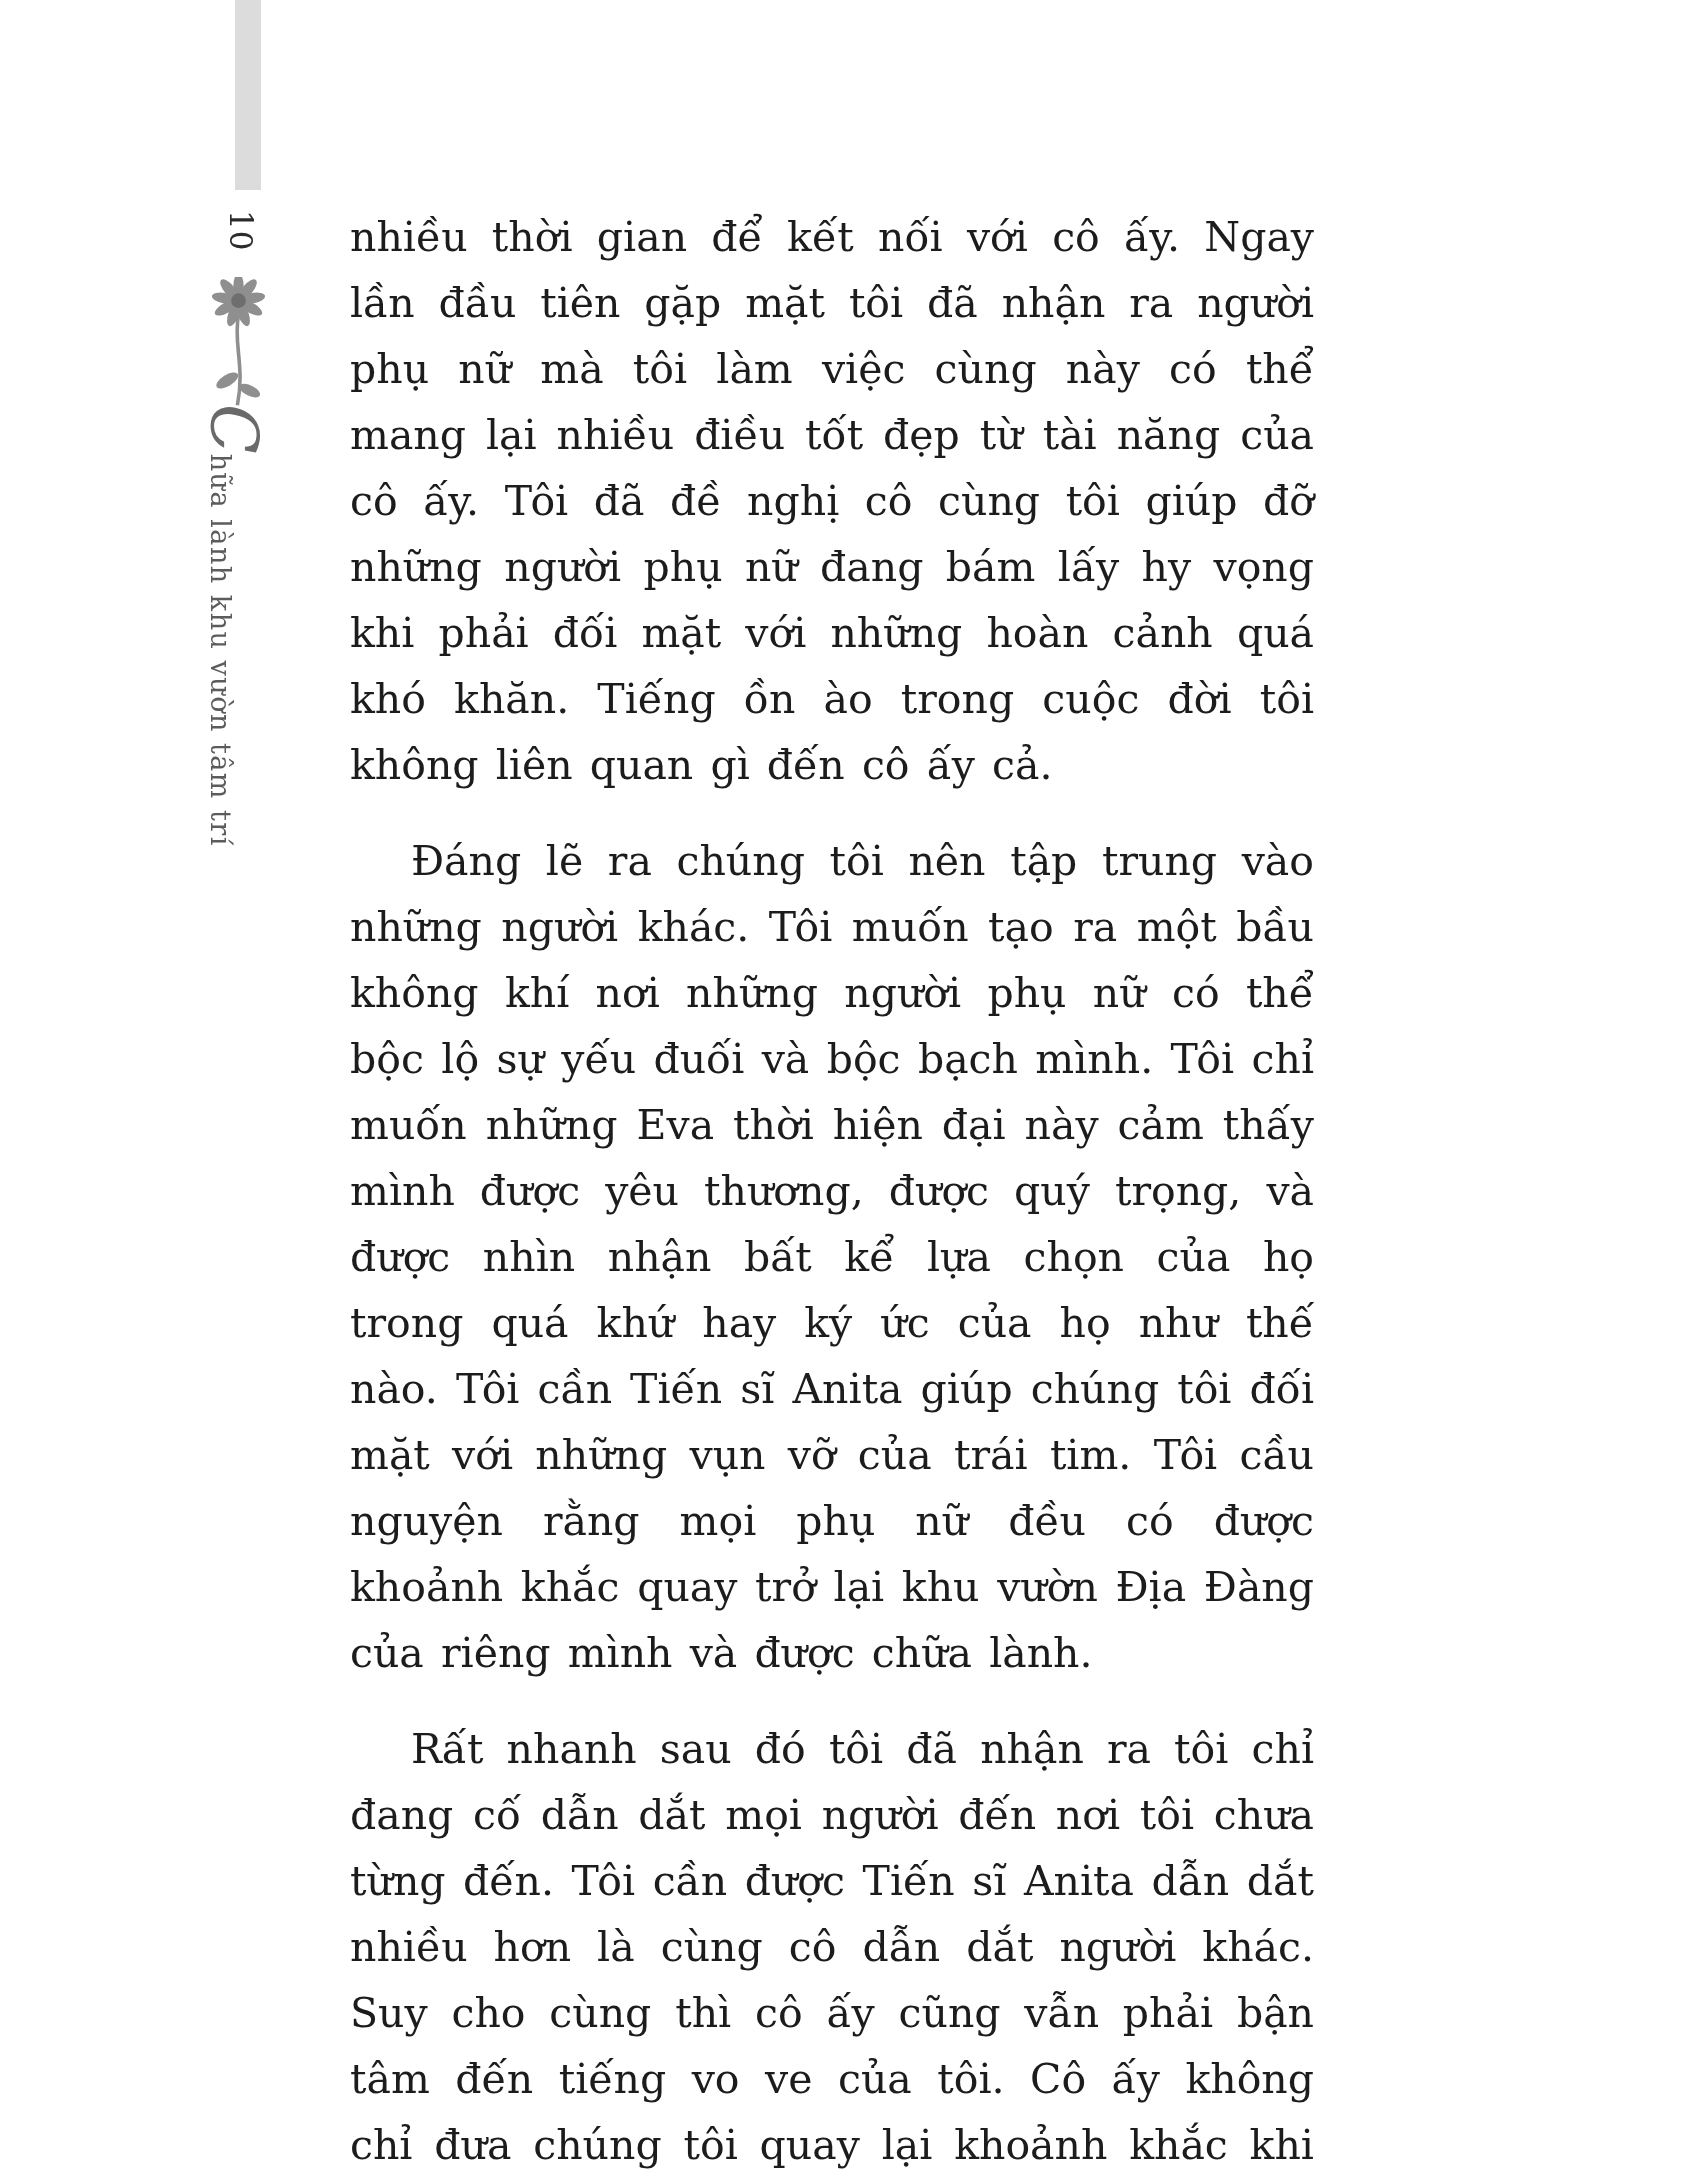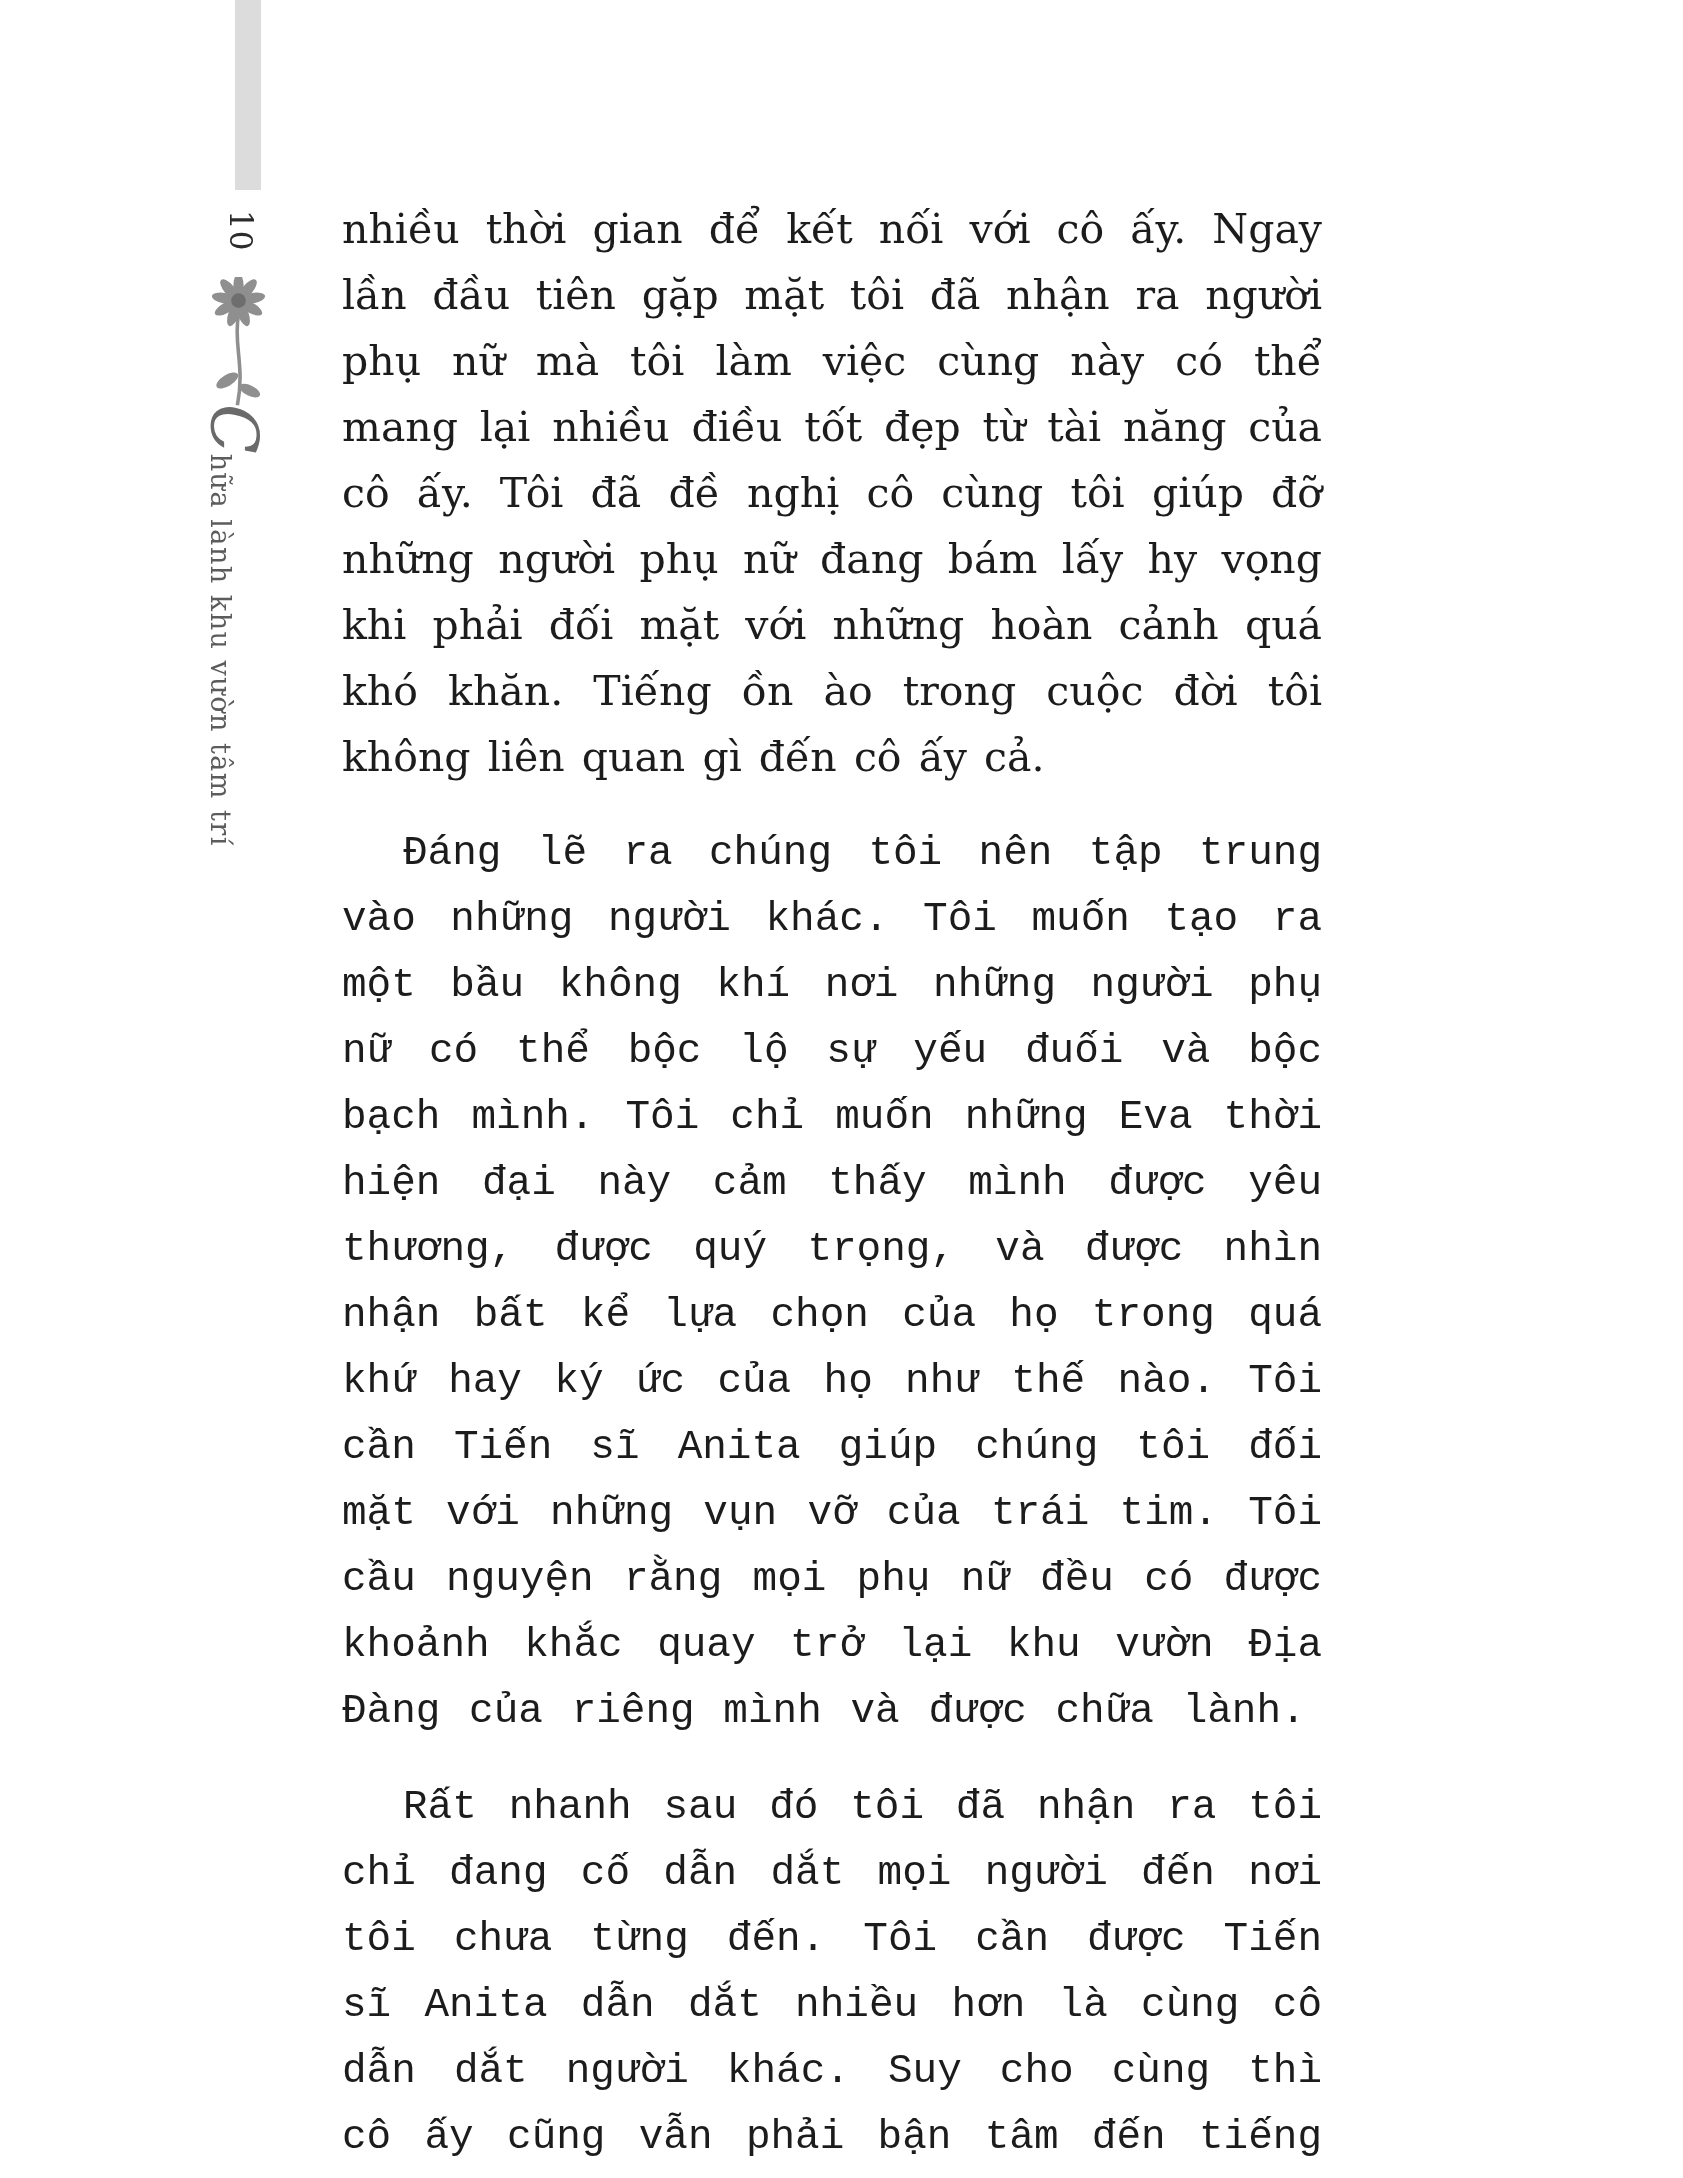--- a/index.html
+++ b/index.html
@@ -73,26 +73,25 @@
     left: 342px;
     top: 196px;
     width: 980px;
     color: #1c1c1c;
     font-size: 41px;
     line-height: 66px;
     text-align: justify;
     word-spacing: 0.10em;
   }
   .body-text p {
-    margin: 0;
+    margin: 8px;
   }
   .body-text p.indent {
     text-indent: 61px;
     margin-top: 30px;
-    font-family: Liberation Mono, monospace;
   }
 </style>
 </head>
 <body>
 
 <div class="page">
 
   <div class="accent-bar"></div>
 
   <div class="page-number">10</div>

